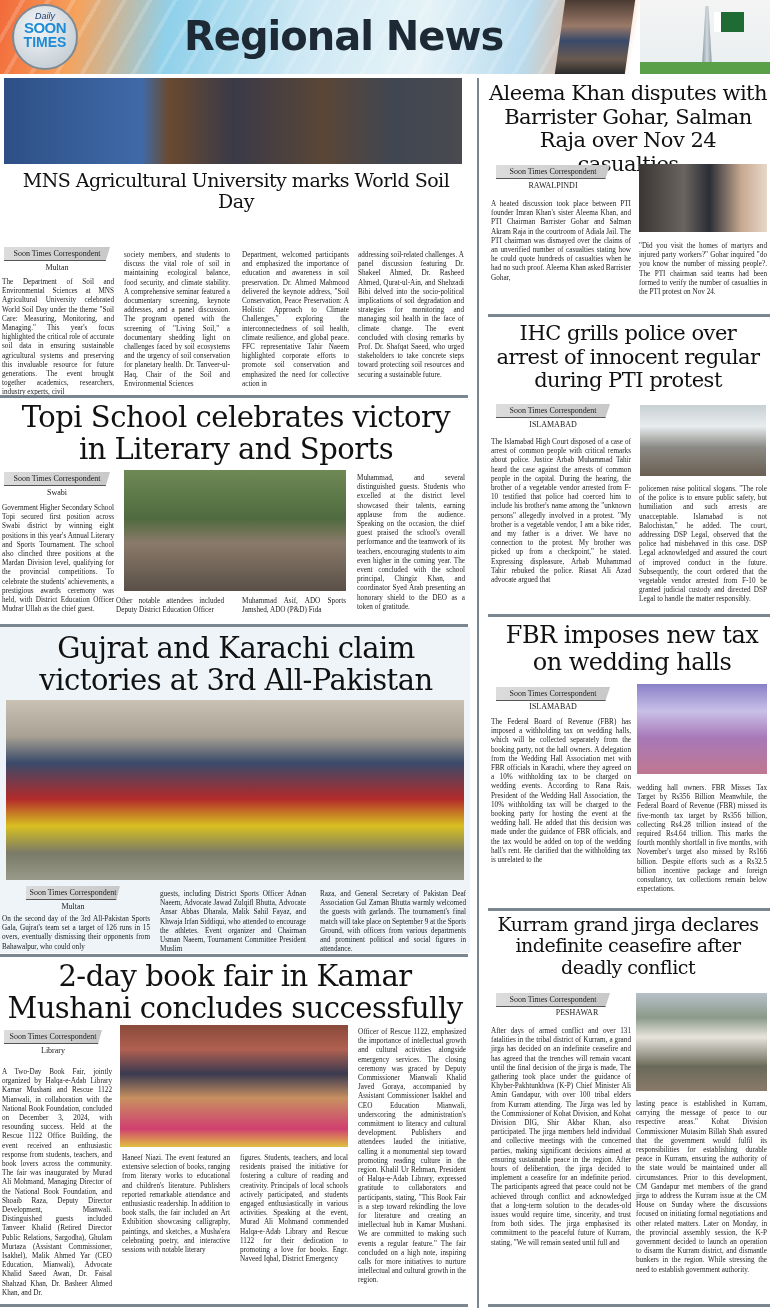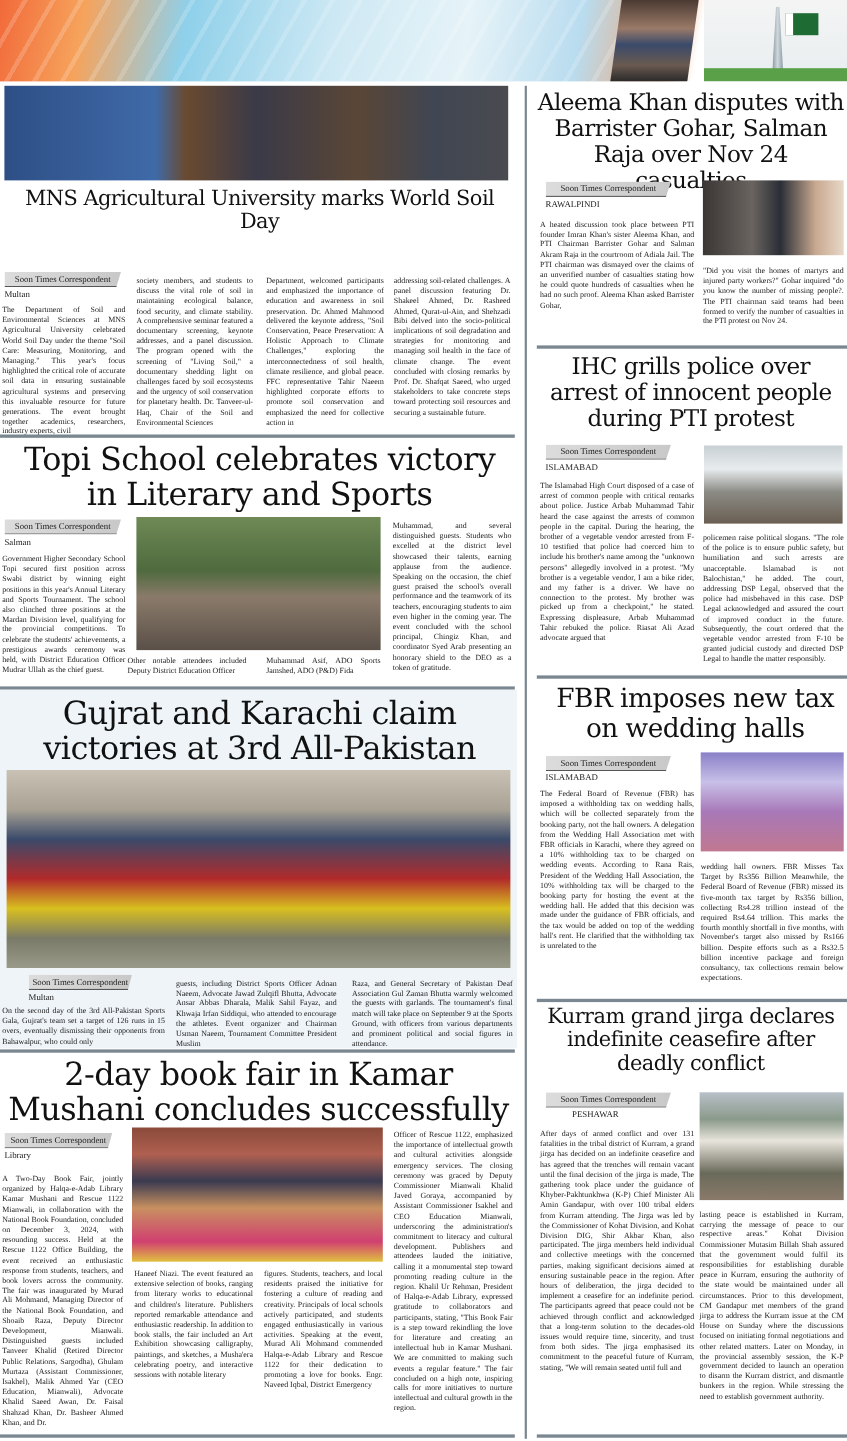--- a/index.html
+++ b/index.html
@@ -13,31 +13,37 @@
 .mast-title{position:absolute;left:184px;top:14px;font-family:"DejaVu Sans",sans-serif;font-weight:bold;font-size:40px;color:#1d2a35;letter-spacing:-1px;line-height:44px}
 .photo-strip{position:absolute;left:560px;top:0;width:70px;height:74px;background:linear-gradient(180deg,#4a3a32,#9a7a68 35%,#3a4a6a 55%,#6a5a50 80%,#2a2a2a);transform:skewX(-8deg)}
 .monument{position:absolute;left:640px;top:0;width:130px;height:74px;background:linear-gradient(180deg,#f4f4f4,#e8eef0)}
 .monument .tower{position:absolute;left:62px;top:6px;width:10px;height:60px;background:linear-gradient(90deg,#8a9aa4,#d0d8dc,#8a9aa4);clip-path:polygon(35% 0,65% 0,100% 100%,0 100%)}
 .monument .flag{position:absolute;left:74px;top:12px;width:30px;height:20px;background:#1e6b34;border-left:7px solid #fff}
 .monument .grass{position:absolute;left:0;bottom:0;width:100%;height:12px;background:#5aa048}
 
 .pic{position:absolute;background:#888;overflow:hidden}
 .hl{position:absolute;font-family:"DejaVu Serif",serif;color:#111;text-align:center;line-height:1.12;font-weight:normal;letter-spacing:-0.5px}
 .corr{position:absolute;height:14px;background:linear-gradient(90deg,#dcdcdc,#c8c8c8);clip-path:polygon(0 0,100% 0,96% 100%,0 100%);font-size:8px;text-align:center;line-height:14px;color:#222;border-bottom:1px solid #555}
-.city{position:absolute;font-size:8px;color:#222}
+.city{position:absolute;font-size:8px;text-align:center;color:#222}
 .col{position:absolute;font-size:7.2px;line-height:9.2px;text-align:justify;color:#222}
 .rule{position:absolute;height:3px;background:#7b8790}
 .vrule{position:absolute;width:2px;background:#7b8790}
 .sports-bg{position:absolute;left:0;top:627px;width:470px;height:326px;background:#eef4f8}
 </style>
 </head>
 <body>
 
 <div class="masthead">
   <div class="stripes"></div>
+  <div class="logo">
+    <div class="daily">Daily</div>
+    <div class="soon">SOON</div>
+    <div class="times">TIMES</div>
+  </div>
+  <div class="mast-title">Regional News</div>
   <div class="photo-strip"></div>
   <div class="monument">
     <div class="tower"></div>
     <div class="flag"></div>
     <div class="grass"></div>
   </div>
 </div>
 
 <div class="pic" style="left:4px;top:78px;width:458px;height:86px;background:linear-gradient(90deg,#2e4f86 0%,#3f6aa8 30%,#6a4a30 36%,#3a3a48 50%,#5a4636 70%,#404652 85%,#4a4a50 100%)"></div>
 <div class="hl" style="left:8px;top:170px;width:456px;font-size:19px">MNS Agricultural University marks World Soil Day</div>
@@ -46,21 +52,21 @@
 <div class="col" style="left:2px;top:278px;width:112px">The Department of Soil and Environmental Sciences at MNS Agricultural University celebrated World Soil Day under the theme "Soil Care: Measuring, Monitoring, and Managing." This year's focus highlighted the critical role of accurate soil data in ensuring sustainable agricultural systems and preserving this invaluable resource for future generations. The event brought together academics, researchers, industry experts, civil</div>
 <div class="col" style="left:124px;top:251px;width:106px">society members, and students to discuss the vital role of soil in maintaining ecological balance, food security, and climate stability. A comprehensive seminar featured a documentary screening, keynote addresses, and a panel discussion. The program opened with the screening of "Living Soil," a documentary shedding light on challenges faced by soil ecosystems and the urgency of soil conservation for planetary health. Dr. Tanveer-ul-Haq, Chair of the Soil and Environmental Sciences</div>
 <div class="col" style="left:242px;top:251px;width:107px">Department, welcomed participants and emphasized the importance of education and awareness in soil preservation. Dr. Ahmed Mahmood delivered the keynote address, "Soil Conservation, Peace Preservation: A Holistic Approach to Climate Challenges," exploring the interconnectedness of soil health, climate resilience, and global peace. FFC representative Tahir Naeem highlighted corporate efforts to promote soil conservation and emphasized the need for collective action in</div>
 <div class="col" style="left:358px;top:251px;width:106px">addressing soil-related challenges. A panel discussion featuring Dr. Shakeel Ahmed, Dr. Rasheed Ahmed, Qurat-ul-Ain, and Shehzadi Bibi delved into the socio-political implications of soil degradation and strategies for monitoring and managing soil health in the face of climate change. The event concluded with closing remarks by Prof. Dr. Shafqat Saeed, who urged stakeholders to take concrete steps toward protecting soil resources and securing a sustainable future.</div>
 <div class="rule" style="left:0;top:395px;width:468px"></div>
 
 <div class="vrule" style="left:477px;top:78px;height:1230px"></div>
 
 <div class="hl" style="left:6px;top:401px;width:460px;font-size:29px">Topi School celebrates victory in Literary and Sports Tournament</div>
 <div class="corr" style="left:4px;top:472px;width:106px">Soon Times Correspondent</div>
-<div class="city" style="left:4px;top:488px;width:106px">Salman</div>
+<div class="city" style="left:4px;top:488px;width:106px">Swabi</div>
 <div class="col" style="left:2px;top:504px;width:112px">Government Higher Secondary School Topi secured first position across Swabi district by winning eight positions in this year's Annual Literary and Sports Tournament. The school also clinched three positions at the Mardan Division level, qualifying for the provincial competitions. To celebrate the students' achievements, a prestigious awards ceremony was held, with District Education Officer Mudrar Ullah as the chief guest.</div>
 <div class="pic" style="left:124px;top:470px;width:222px;height:121px;background:linear-gradient(180deg,#6f8a55 0%,#4f6a3e 40%,#8a7a6a 60%,#5a5048 100%)"></div>
 <div class="col" style="left:116px;top:597px;width:108px">Other notable attendees included Deputy District Education Officer</div>
 <div class="col" style="left:242px;top:597px;width:104px">Muhammad Asif, ADO Sports Jamshed, ADO (P&amp;D) Fida</div>
 <div class="col" style="left:357px;top:474px;width:108px">Muhammad, and several distinguished guests. Students who excelled at the district level showcased their talents, earning applause from the audience. Speaking on the occasion, the chief guest praised the school's overall performance and the teamwork of its teachers, encouraging students to aim even higher in the coming year. The event concluded with the school principal, Chingiz Khan, and coordinator Syed Arab presenting an honorary shield to the DEO as a token of gratitude.</div>
 <div class="rule" style="left:0;top:624px;width:468px"></div>
 
 <div class="sports-bg"></div>
 <div class="hl" style="left:6px;top:632px;width:460px;font-size:29px">Gujrat and Karachi claim victories at 3rd All-Pakistan Sports Gala</div>
 <div class="pic" style="left:6px;top:700px;width:458px;height:180px;background:linear-gradient(180deg,#c9c2b4 0%,#a9a294 20%,#3a4a6a 35%,#b22a2a 55%,#d8c020 70%,#7a7a68 85%,#9a9a8a 100%)"></div>
@@ -82,21 +88,21 @@
 <div class="rule" style="left:0;top:1304px;width:468px"></div>
 
 <div class="hl" style="left:488px;top:82px;width:280px;font-size:21px">Aleema Khan disputes with Barrister Gohar, Salman Raja over Nov 24 casualties</div>
 <div class="corr" style="left:496px;top:165px;width:114px">Soon Times Correspondent</div>
 <div class="city" style="left:496px;top:181px;width:114px">RAWALPINDI</div>
 <div class="col" style="left:491px;top:200px;width:140px">A heated discussion took place between PTI founder Imran Khan's sister Aleema Khan, and PTI Chairman Barrister Gohar and Salman Akram Raja in the courtroom of Adiala Jail. The PTI chairman was dismayed over the claims of an unverified number of casualties stating how he could quote hundreds of casualties when he had no such proof. Aleema Khan asked Barrister Gohar,</div>
 <div class="pic" style="left:639px;top:164px;width:128px;height:68px;background:linear-gradient(90deg,#3a3634 0%,#6a6460 35%,#2a2e36 55%,#c8a890 80%,#e8d8c8 100%)"></div>
 <div class="col" style="left:639px;top:242px;width:128px">"Did you visit the homes of martyrs and injured party workers?" Gohar inquired "do you know the number of missing people?. The PTI chairman said teams had been formed to verify the number of casualties in the PTI protest on Nov 24.</div>
 <div class="rule" style="left:488px;top:314px;width:282px"></div>
 
-<div class="hl" style="left:488px;top:322px;width:280px;font-size:21px">IHC grills police over arrest of innocent people during PTI protest</div>
+<div class="hl" style="left:488px;top:322px;width:280px;font-size:21px">IHC grills police over arrest of innocent regular during PTI protest</div>
 <div class="corr" style="left:496px;top:404px;width:114px">Soon Times Correspondent</div>
 <div class="city" style="left:496px;top:420px;width:114px">ISLAMABAD</div>
 <div class="col" style="left:491px;top:438px;width:140px">The Islamabad High Court disposed of a case of arrest of common people with critical remarks about police. Justice Arbab Muhammad Tahir heard the case against the arrests of common people in the capital. During the hearing, the brother of a vegetable vendor arrested from F-10 testified that police had coerced him to include his brother's name among the "unknown persons" allegedly involved in a protest. "My brother is a vegetable vendor, I am a bike rider, and my father is a driver. We have no connection to the protest. My brother was picked up from a checkpoint," he stated. Expressing displeasure, Arbab Muhammad Tahir rebuked the police. Riasat Ali Azad advocate argued that</div>
 <div class="pic" style="left:640px;top:405px;width:126px;height:71px;background:linear-gradient(180deg,#c8d0d4 0%,#e8ecee 30%,#8a8a84 60%,#6a5e52 100%)"></div>
 <div class="col" style="left:639px;top:485px;width:128px">policemen raise political slogans. "The role of the police is to ensure public safety, but humiliation and such arrests are unacceptable. Islamabad is not Balochistan," he added. The court, addressing DSP Legal, observed that the police had misbehaved in this case. DSP Legal acknowledged and assured the court of improved conduct in the future. Subsequently, the court ordered that the vegetable vendor arrested from F-10 be granted judicial custody and directed DSP Legal to handle the matter responsibly.</div>
 <div class="rule" style="left:488px;top:614px;width:282px"></div>
 
 <div class="hl" style="left:492px;top:622px;width:280px;font-size:24px">FBR imposes new tax on wedding halls</div>
 <div class="corr" style="left:496px;top:687px;width:114px">Soon Times Correspondent</div>
 <div class="city" style="left:496px;top:702px;width:114px">ISLAMABAD</div>

